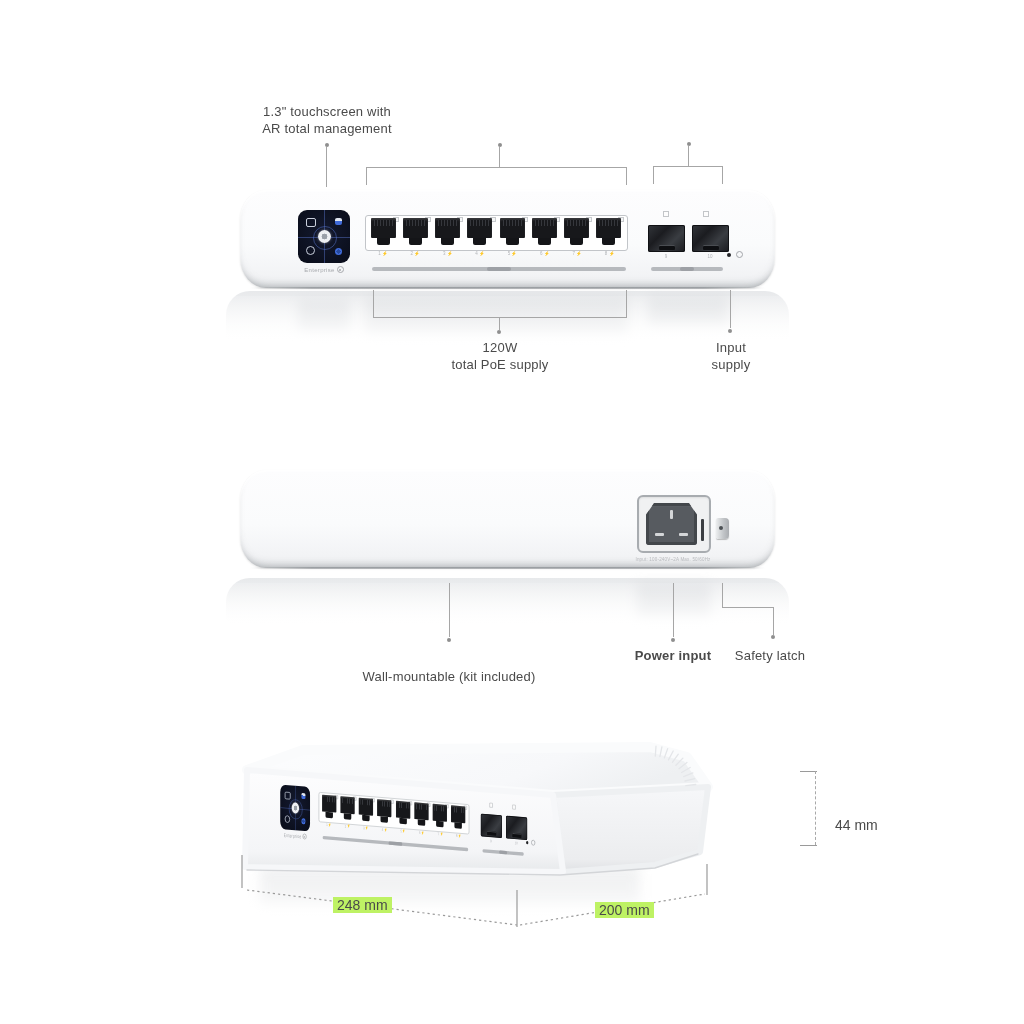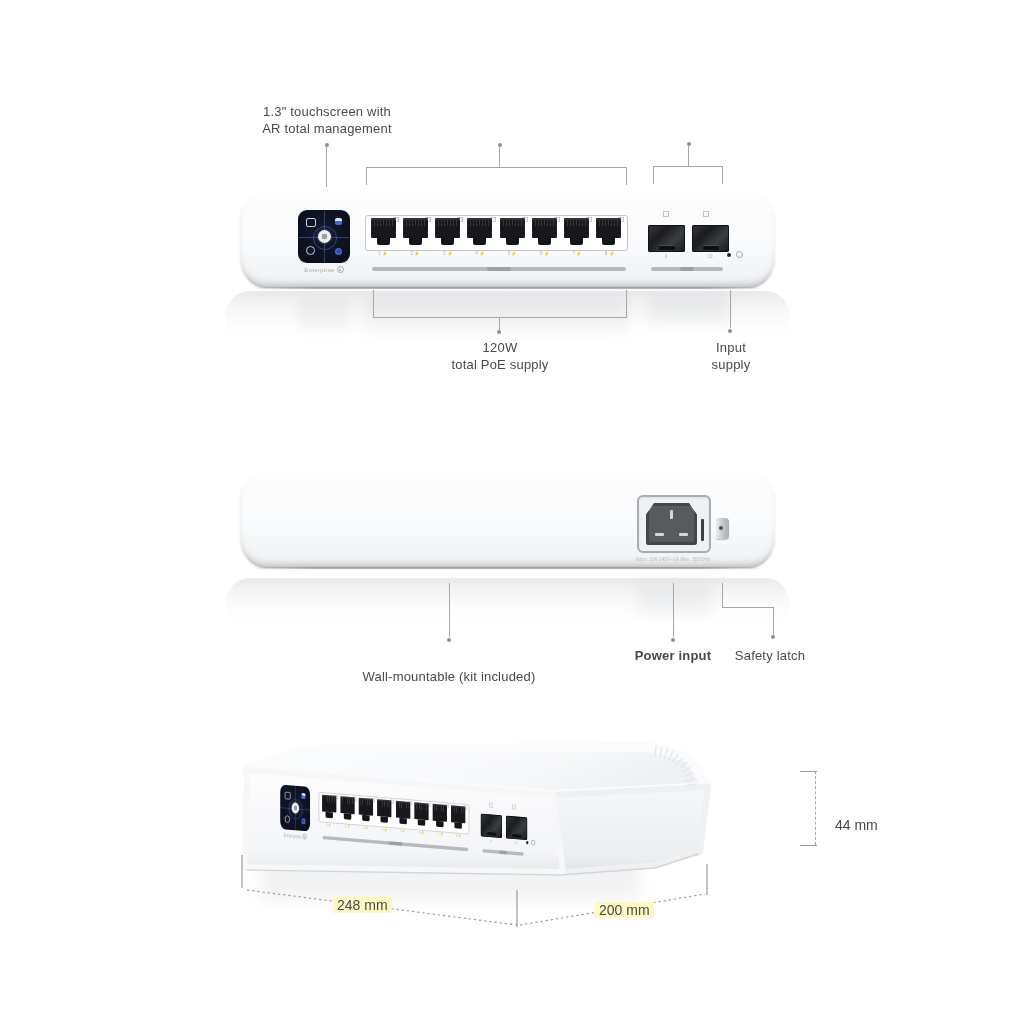--- a/index.html
+++ b/index.html
@@ -106,21 +106,21 @@
         background:linear-gradient(180deg,rgba(212,215,219,.55) 0%,rgba(255,255,255,0) 75%);}
   .smudge{position:absolute;filter:blur(6px);background:#c6c9cd;opacity:.45;z-index:0;}
   .refl-fade{position:absolute;z-index:0;background:linear-gradient(180deg,rgba(255,255,255,.15),#fff 85%);}
 
   
   #iso-svg{position:absolute;left:210px;top:725px;z-index:1;}
   .rib{stroke:#e4e6e9;stroke-width:1.3;stroke-linecap:round;}
   #dim-svg{position:absolute;left:210px;top:840px;z-index:4;}
   .dim-dot{stroke:#9a9a9a;stroke-width:1.2;stroke-dasharray:2.2 3;fill:none;}
   .dim-solid{stroke:#9a9a9a;stroke-width:1.2;fill:none;}
-  .dim-label{position:absolute;color:#4a4a4a;font-size:14px;z-index:5;background:#fef9c3;padding:0 4px;white-space:nowrap;}
+  .dim-label{position:absolute;color:#4a4a4a;font-size:14px;z-index:5;background:#bef264;padding:0 4px;white-space:nowrap;}
   .cap{position:absolute;width:17px;height:1px;background:#9a9a9a;z-index:4;}
   .dashv{position:absolute;border-left:1px dashed #a8a8a8;width:0;z-index:4;}
 </style>
 </head>
 <body>
 
 <div id="canvas">
 
   <div class="callout" style="left:227px;top:103px;width:200px;">
     <div>1.3" touchscreen with</div>

